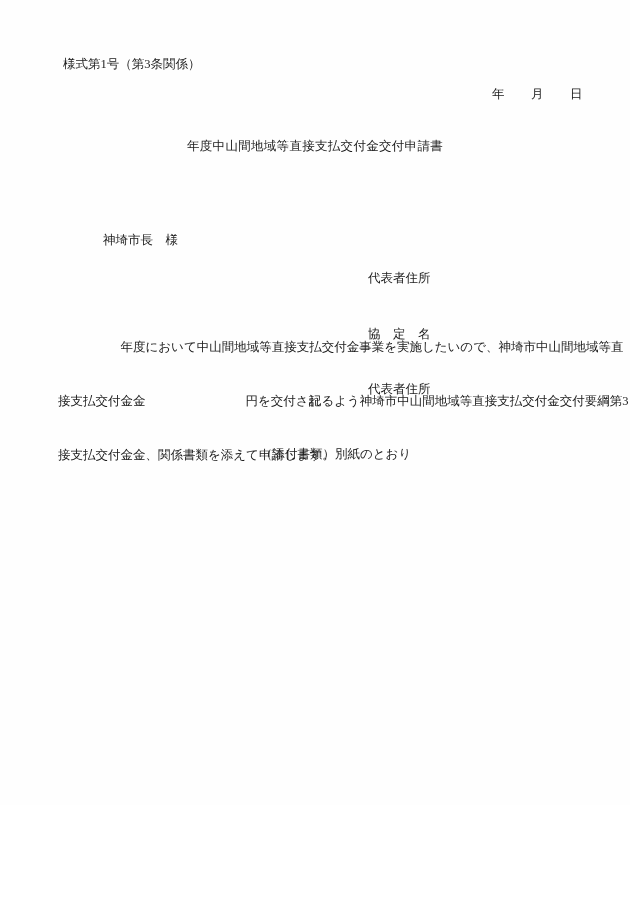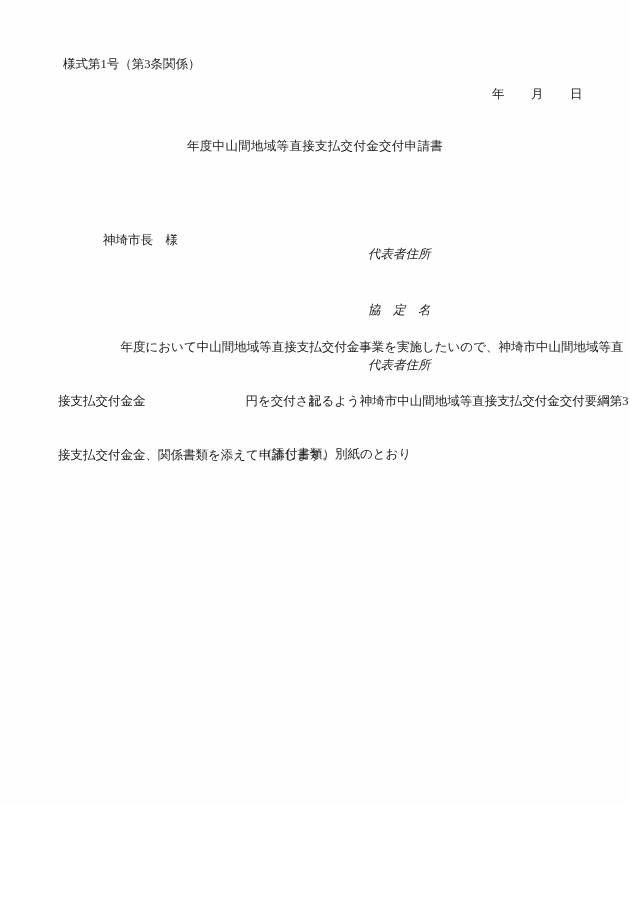--- a/index.html
+++ b/index.html
@@ -15,21 +15,21 @@
     font-family: "Liberation Serif", "DejaVu Serif", serif;
     color: #1b1b1b;
     font-size: 12.5px;
     overflow: hidden;
   }
   .abs { position: absolute; white-space: pre; }
   .form-number   { left: 63px;  top: 56px; }
   .date-line     { right: 47px; top: 86px; letter-spacing: 0.5px; font-family: Liberation Serif, serif; }
   .doc-title     { left: 0; right: 0; top: 138px; text-align: center; letter-spacing: 0.3px; }
   .addressee     { left: 103px; top: 191px; margin-top: 41px; }
-  .rep-block     { left: 368px; top: 208px; line-height: 18.5px; font-style: italic; }
+  .rep-block     { left: 368px; top: 232px; line-height: 18.5px; }
   .body-par      { left: 58px;  top: 302px; width: 530px; line-height: 18px; }
   .record-marker { left: 0; right: 0; top: 393px; text-align: center; }
   .attachment    { left: 260px; top: 446px; }
 </style>
 </head>
 <body>
 
 <div class="page">
 
   <div class="abs form-number">様式第1号（第3条関係）</div>

